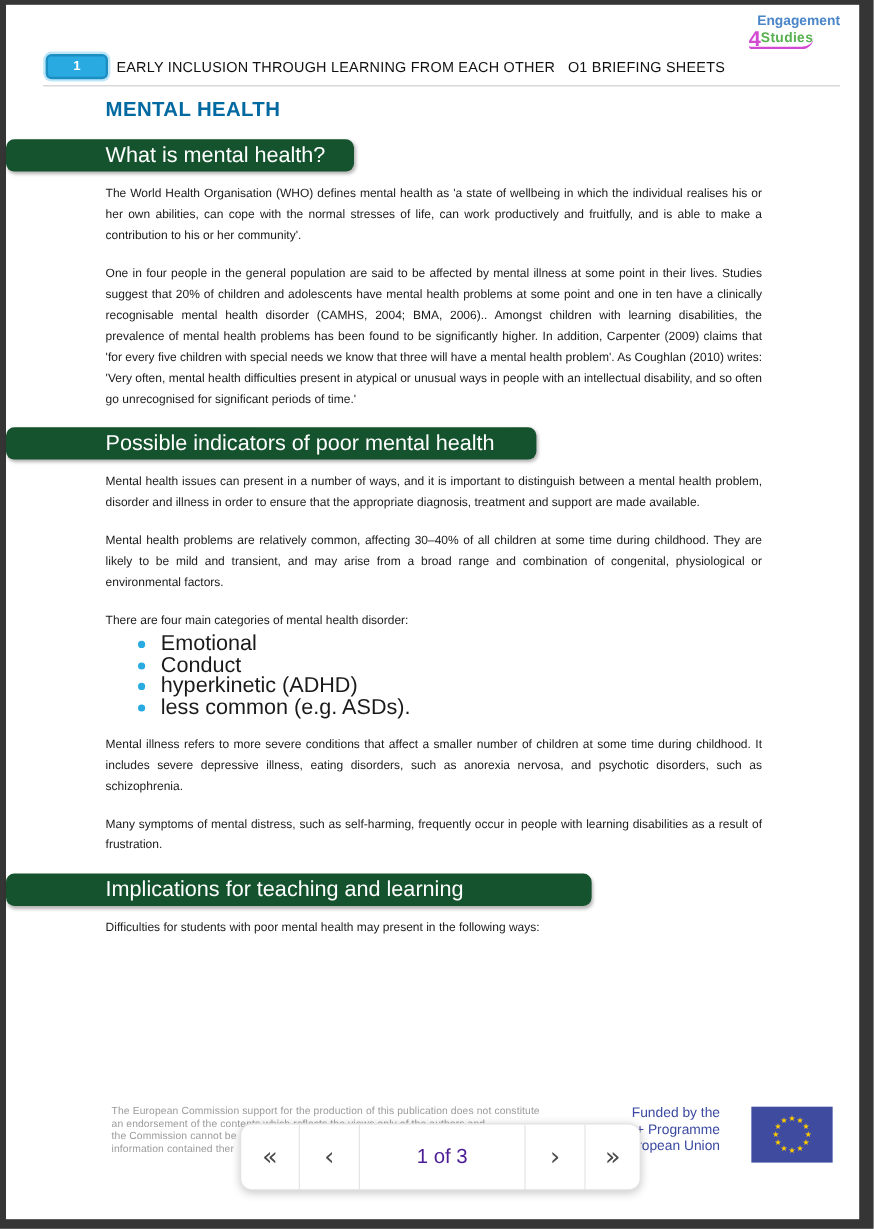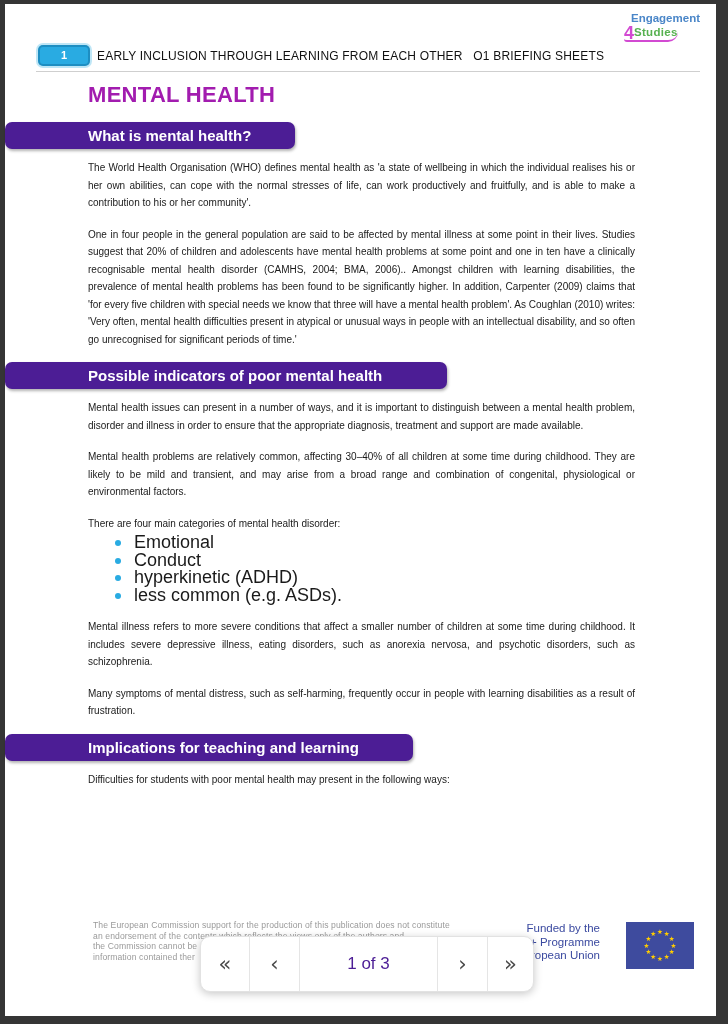--- a/index.html
+++ b/index.html
@@ -27,30 +27,30 @@
     letter-spacing:.2px;white-space:pre;
   }
   
   .logo{position:absolute;right:16px;top:8px;text-align:left;width:76px;line-height:12px;}
   .logo-engagement{color:#4a86c8;font-weight:bold;font-size:11.5px;display:block;text-align:right;}
   .logo-line2{display:inline-block;border-bottom:2.5px solid #d24ad2;border-radius:0 0 10px 3px;padding-bottom:1px;margin-top:1px;}
   .logo-four{color:#d24ad2;font-weight:bold;font-size:18px;vertical-align:-3px;margin-right:0px;}
   .logo-learning{color:#56b14f;font-weight:bold;font-size:11.5px;letter-spacing:.3px;}
   
   .content{position:absolute;left:83px;top:78px;width:553px;color:#1a1a1a;}
-  h1.doc-title{font-size:22px;font-weight:bold;margin:0 0 6px 0;letter-spacing:.3px;color:#a21caf;}
+  h1.doc-title{font-size:17px;font-weight:bold;margin:0 0 6px 0;letter-spacing:.3px;color:#0369a1;}
   .banner{
     box-sizing:border-box;margin:14px 0 10px -83px;padding-left:83px;
-    height:27px;line-height:27px;background:#4c1d95;border-radius:7px;
-    color:#fff;font-weight:bold;font-size:15px;
+    height:27px;line-height:27px;background:#14532d;border-radius:7px;
+    color:#fff;font-weight:normal;font-size:18px;
     box-shadow:1px 2px 3px rgba(0,0,0,.30);
   }
   .banner.b1{width:290px;}
   .banner.b2{width:442px;}
-  .banner.b3{width:408px;}
+  .banner.b3{width:488px;}
   p.body{font-size:10px;line-height:17.5px;text-align:justify;margin:0 6px 14px 0;}
   p.intro{margin-bottom:2px;text-align:left;}
   ul.blist{list-style:none;margin:0 0 14px 0;padding:0;}
   ul.blist li{
     position:relative;padding-left:46px;font-size:18px;line-height:17.5px;
   }
   ul.blist li::before{
     content:"";position:absolute;left:27px;top:6px;width:6px;height:6px;
     border-radius:50%;background:#29abe2;
   }

